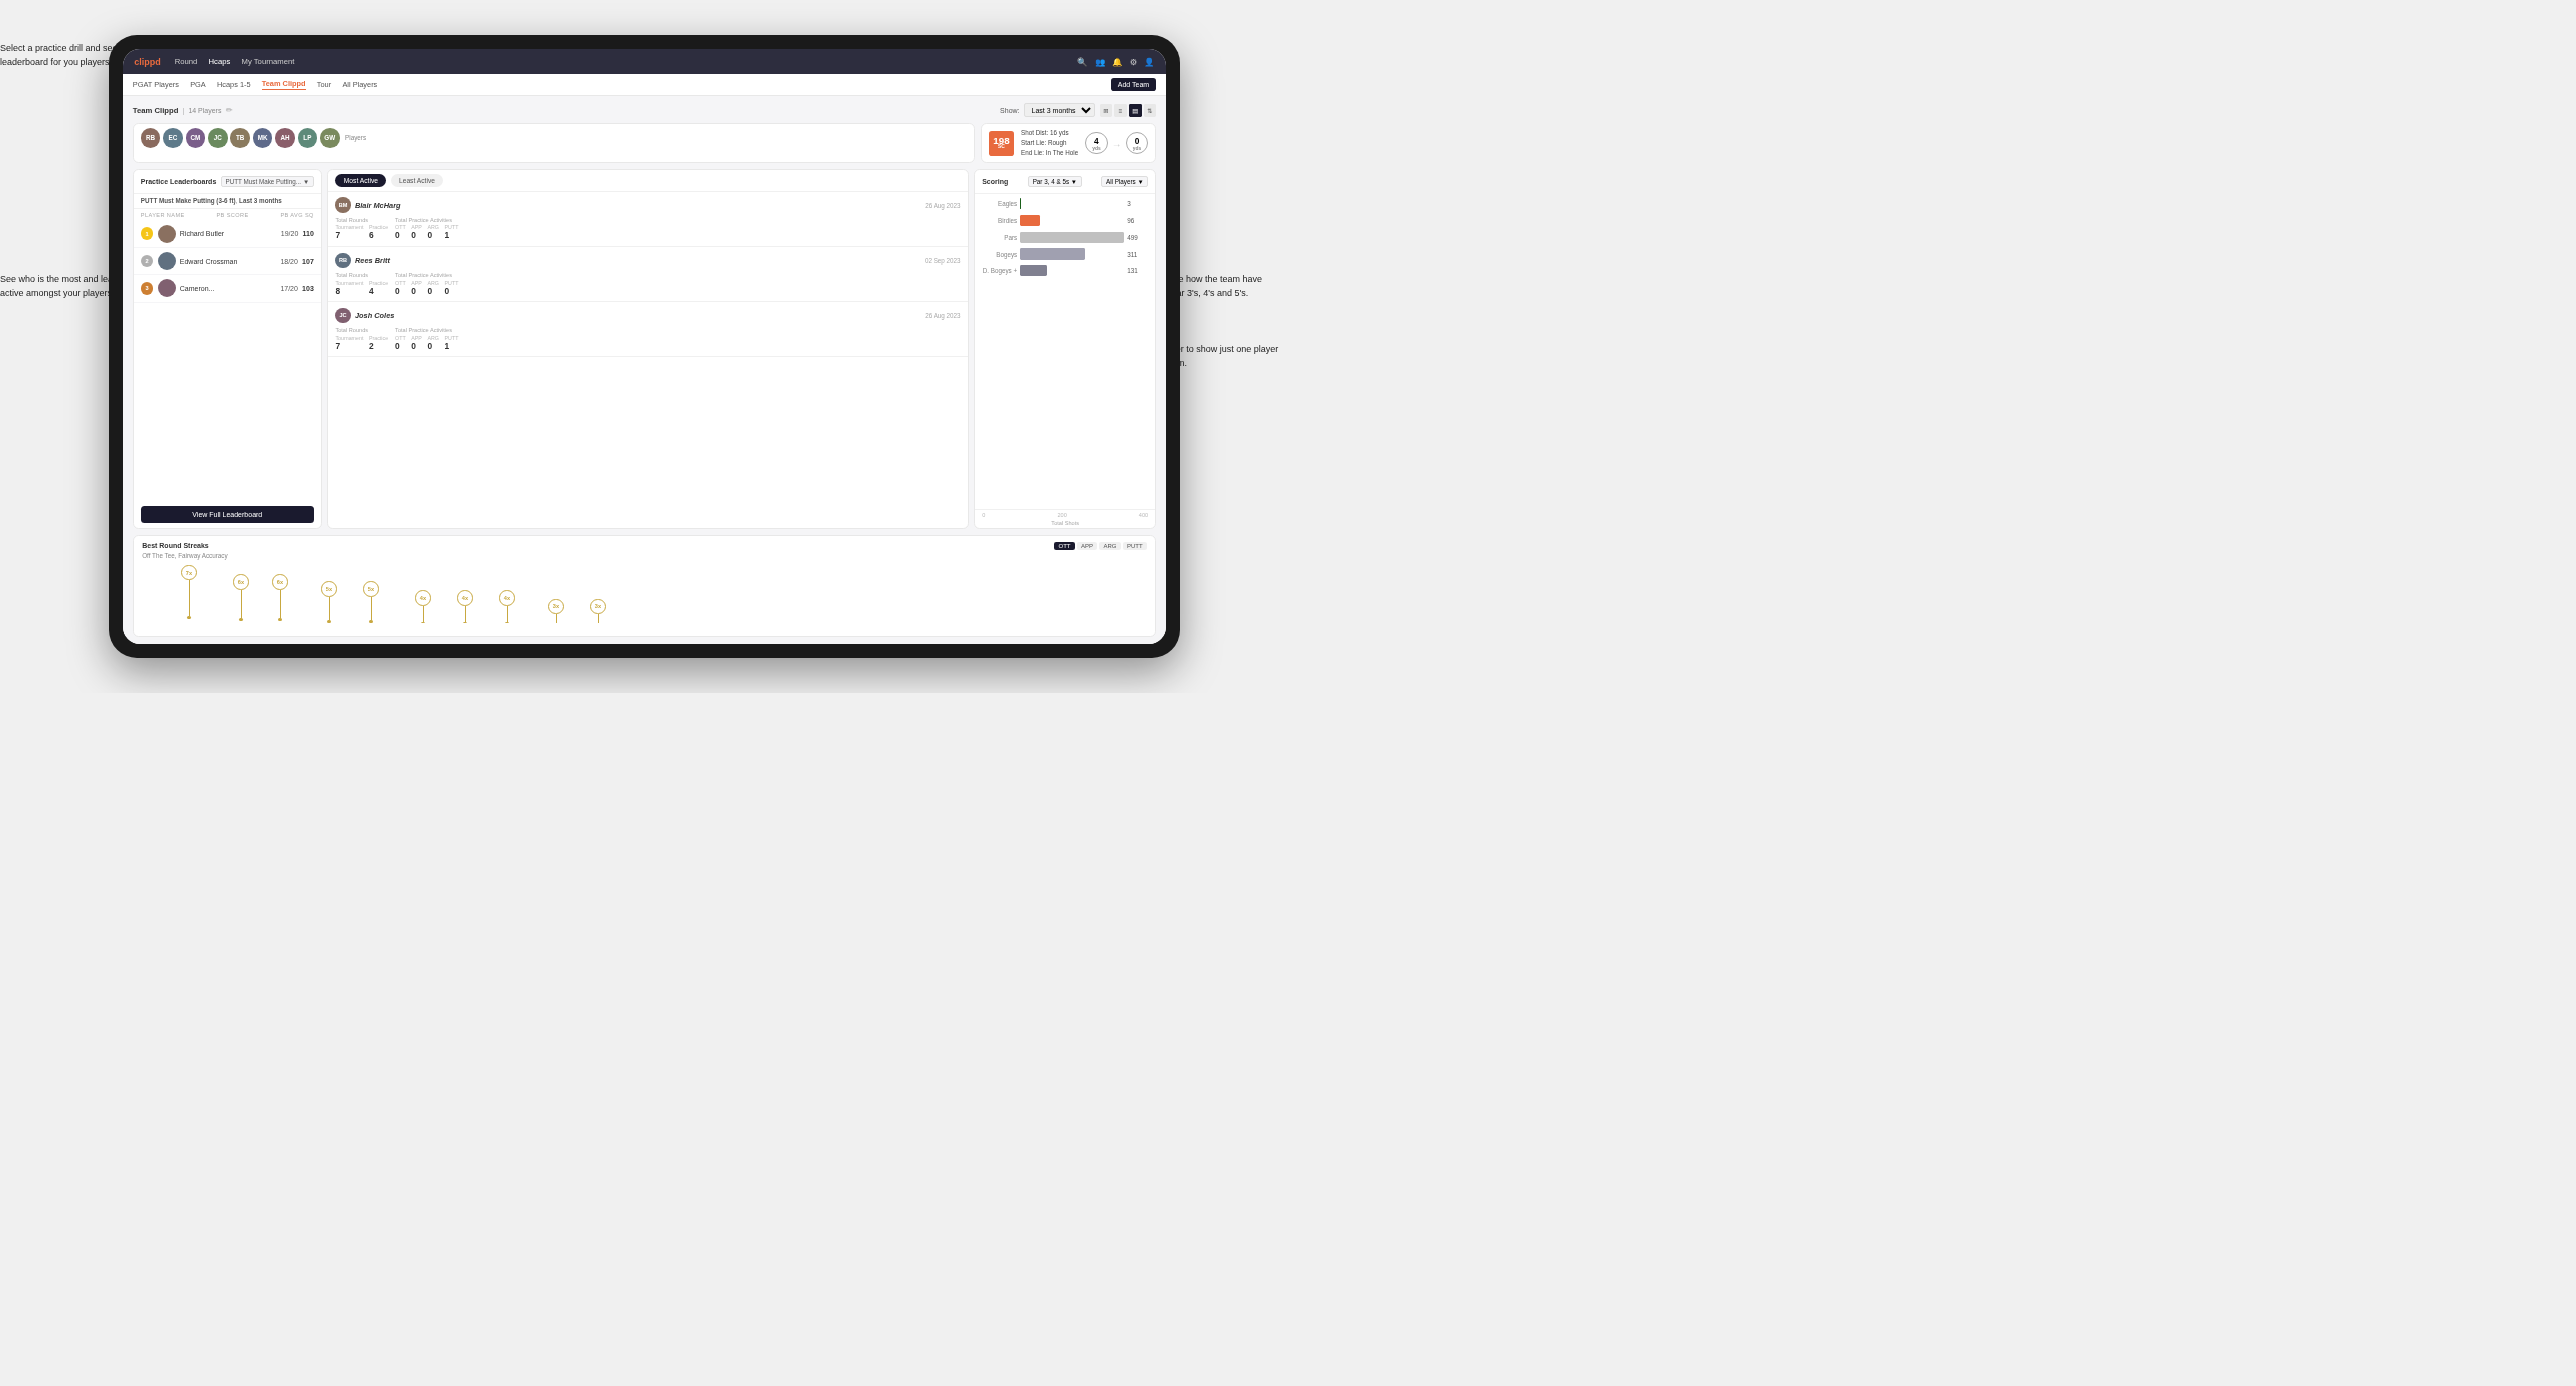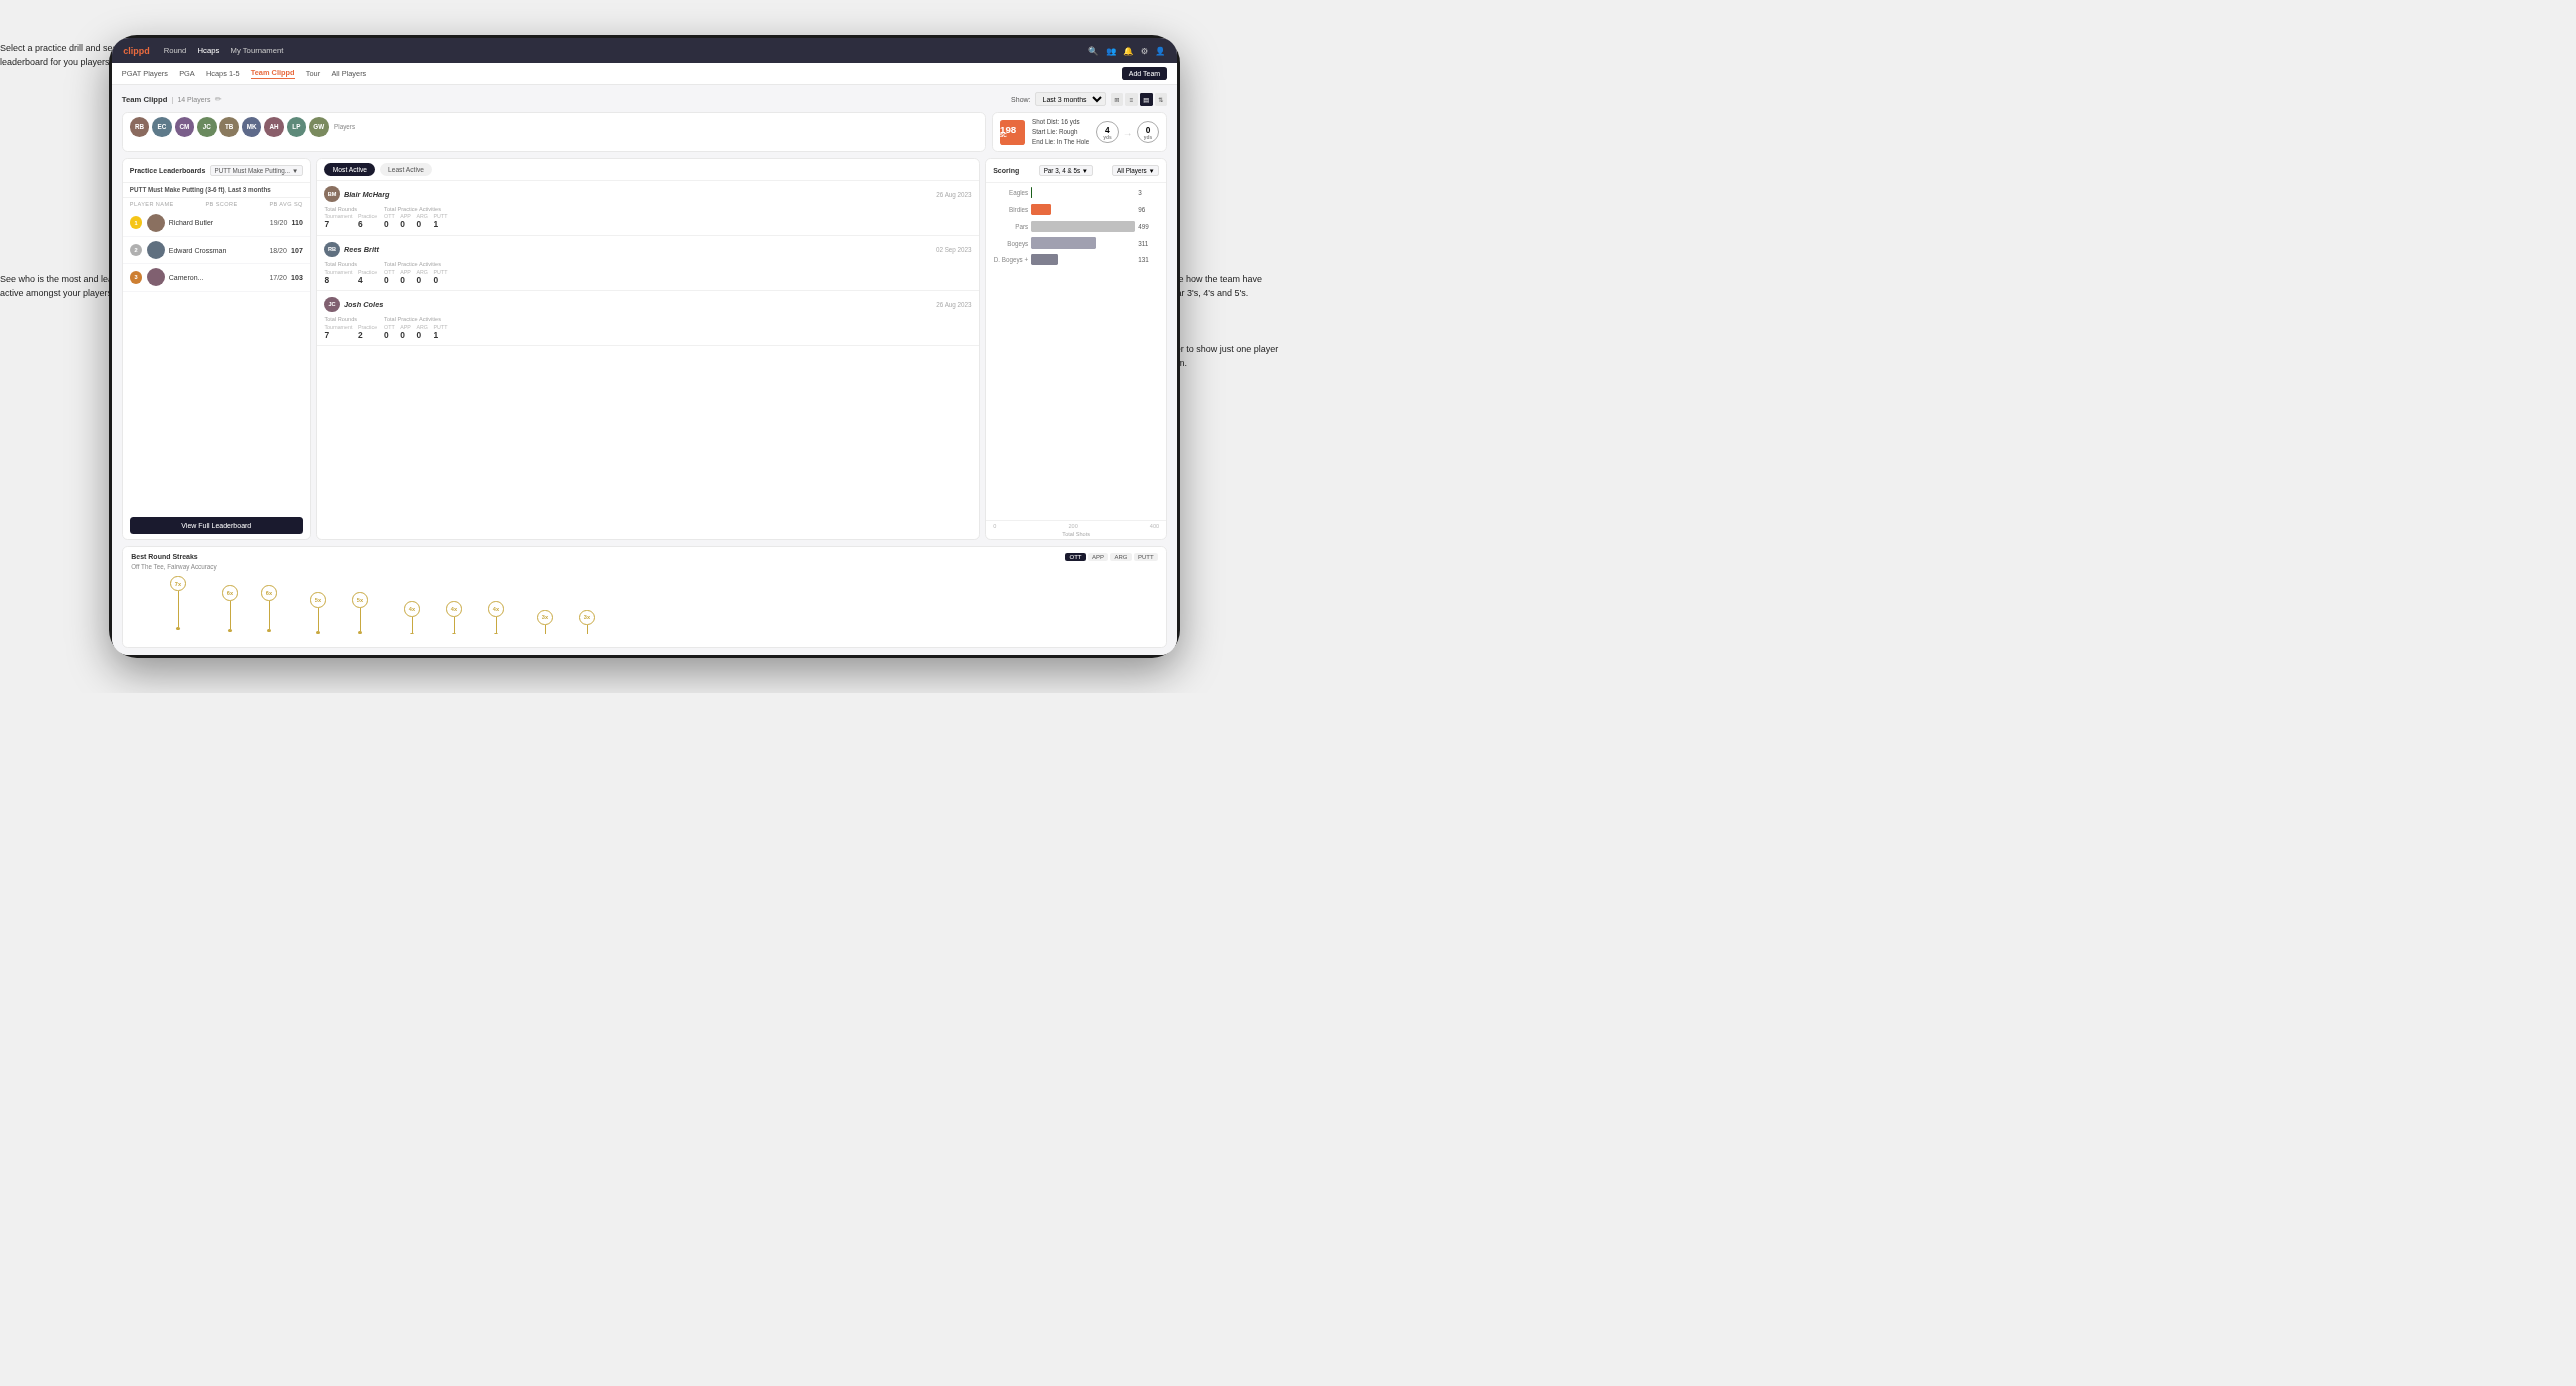--- a/index.html
+++ b/index.html
@@ -37,21 +37,21 @@
     
     .tablet-frame {
       position: absolute;
       top: 35px;
       left: 109px;
       width: 1071px;
       height: 623px;
       background: #1a1a1a;
       border-radius: 28px;
       box-shadow: 0 14px 42px rgba(0,0,0,0.4);
-      padding: 3px;
+      padding: 14px;
     }
     .tablet-screen {
       width: 100%;
       height: 100%;
       background: #fff;
       border-radius: 17px;
       overflow: hidden;
       display: flex;
       flex-direction: column;
     }
@@ -219,21 +219,21 @@
       min-width: 140px;
     }
     .shot-card-left {
       background: #e86a3e;
       color: #fff;
       font-size: 9.8px;
       font-weight: 700;
       width: 25px;
       height: 25px;
       display: flex;
-      align-items: flex-start;
+      align-items: center;
       justify-content: center;
       border-radius: 2.8px;
       flex-direction: column;
       line-height: 1;
     }
     .shot-label { font-size: 4.9px; }
     .shot-info { font-size: 6.3px; color: #444; line-height: 1.6; }
     .shot-circles {
       display: flex;
       gap: 4.2px;

